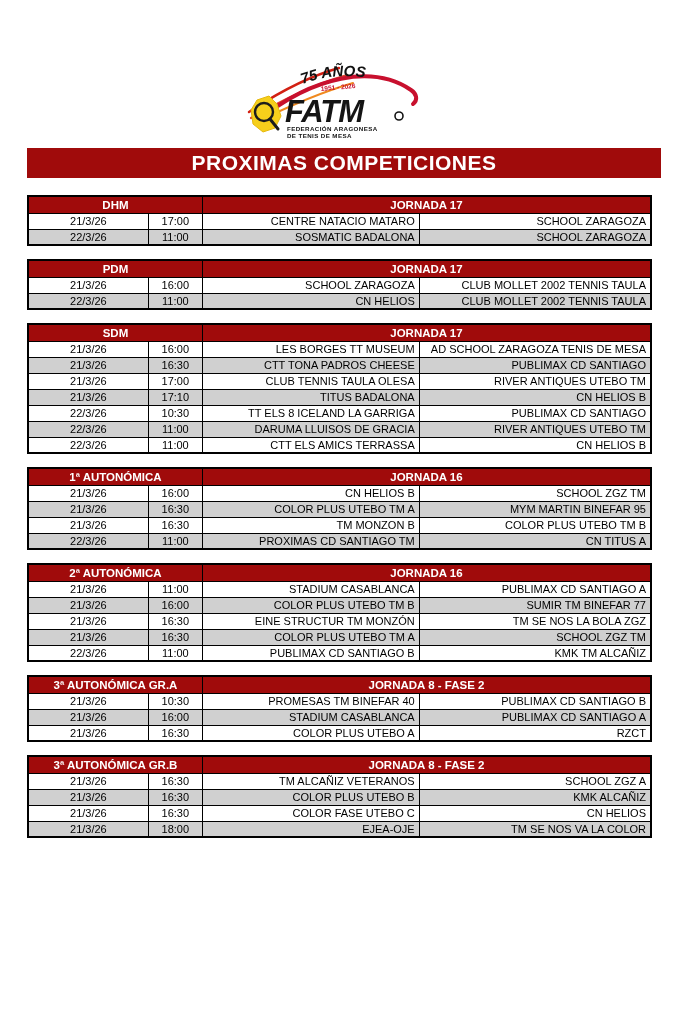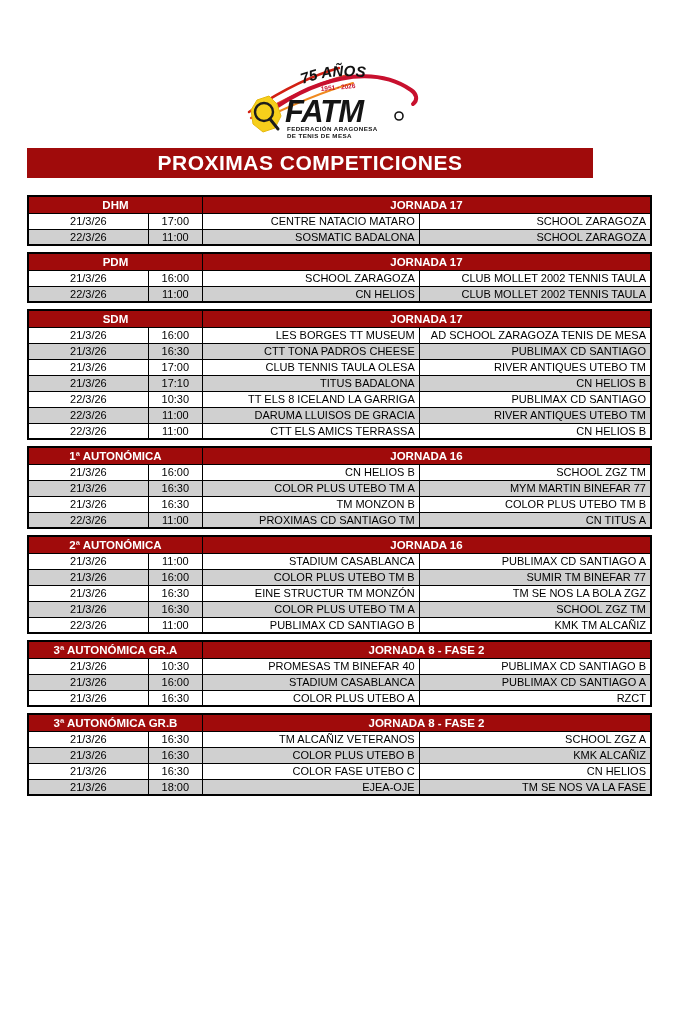--- a/index.html
+++ b/index.html
@@ -18,40 +18,40 @@
     position: absolute;
     top: 60px; left: 50%;
     transform: translateX(-50%);
     width: 190px; height: 82px;
   }
 
   
   .title-bar {
     position: absolute;
     top: 148px; left: 27px;
-    width: 566px; height: 30px;
+    width: 634px; height: 30px;
     background: #a00b0b;
     color: #ffffff;
     display: flex; align-items: center; justify-content: center;
     font-size: 21px; font-weight: bold;
     letter-spacing: .5px;
   }
 
   
   .tables-stack {
     position: absolute;
     top: 195px; left: 27px;
     width: 625px;
     display: flex; flex-direction: column;
   }
   table.comp-table {
     width: 100%;
     border-collapse: collapse;
     border: 2px solid #000;
-    margin-bottom: 6px;
+    margin-bottom: 13px;
     table-layout: fixed;
   }
   table.comp-table th {
     background: #a00b0b;
     color: #fff;
     font-size: 11.5px;
     font-weight: bold;
     height: 17px;
     border: 1px solid #000;
     text-align: center;
@@ -244,21 +244,21 @@
           <tr>
             <td class="c">21/3/26</td>
             <td class="c">16:00</td>
             <td class="l">CN HELIOS B</td>
             <td class="l">SCHOOL ZGZ TM</td>
           </tr>
           <tr>
             <td class="c">21/3/26</td>
             <td class="c">16:30</td>
             <td class="l">COLOR PLUS UTEBO TM A</td>
-            <td class="l">MYM MARTIN BINEFAR 77</td>
+            <td class="l">MYM MARTIN BINEFAR 95</td>
           </tr>
           <tr>
             <td class="c">21/3/26</td>
             <td class="c">16:30</td>
             <td class="l">TM MONZON B</td>
             <td class="l">COLOR PLUS UTEBO TM B</td>
           </tr>
           <tr>
             <td class="c">22/3/26</td>
             <td class="c">11:00</td>
@@ -376,19 +376,19 @@
           <tr>
             <td class="c">21/3/26</td>
             <td class="c">16:30</td>
             <td class="l">COLOR FASE UTEBO C</td>
             <td class="l">CN HELIOS</td>
           </tr>
           <tr>
             <td class="c">21/3/26</td>
             <td class="c">18:00</td>
             <td class="l">EJEA-OJE</td>
-            <td class="l">TM SE NOS VA LA FASE</td>
+            <td class="l">TM SE NOS VA LA COLOR</td>
           </tr>
         </tbody>
       </table>
     </div>
 
 </div>
 
 </body></html>

